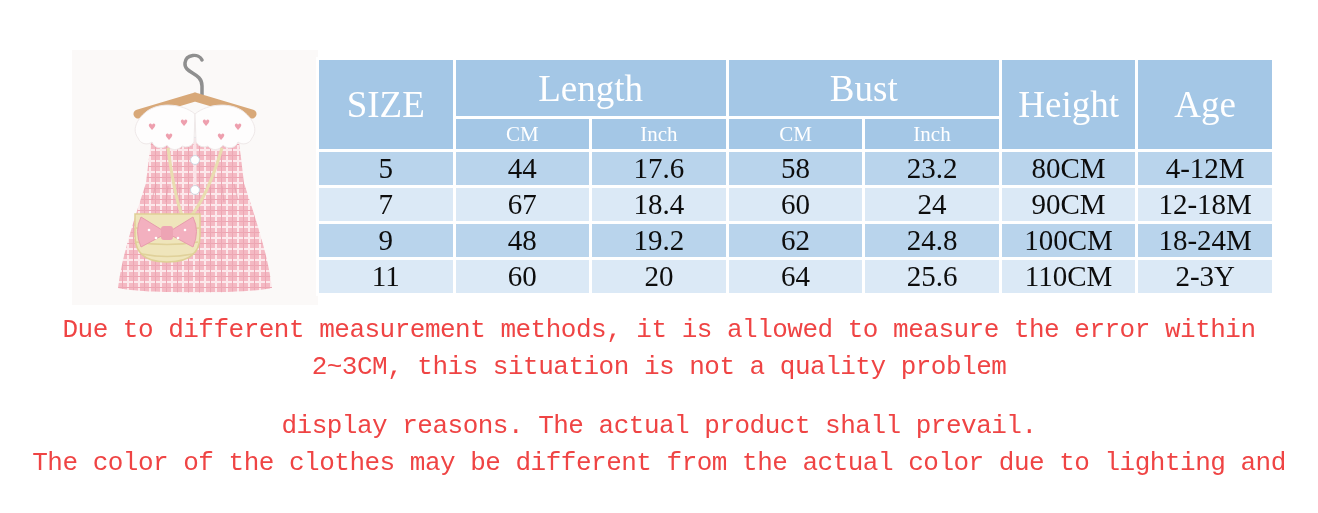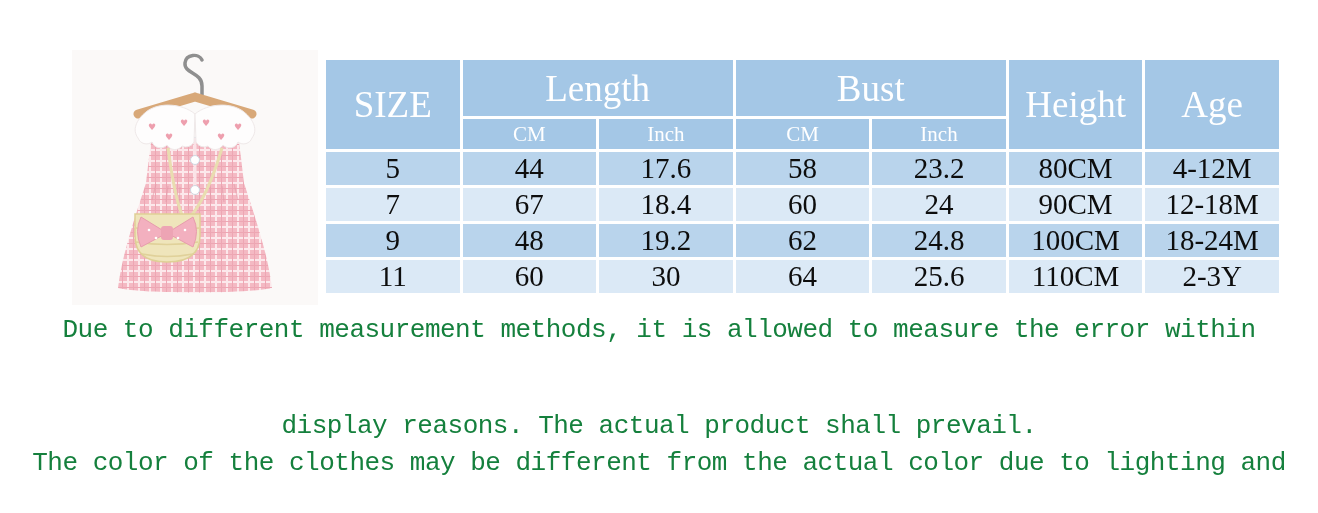--- a/index.html
+++ b/index.html
@@ -7,21 +7,21 @@
     width:1318px;height:513px;background:#ffffff;position:relative;overflow:hidden;
     font-family:"Liberation Serif", serif;
   }
   
   .photo{
     position:absolute;left:72px;top:50px;width:246px;height:255px;background:#fbf9f8;
   }
   .photo svg{display:block;width:246px;height:255px;}
   
   table.size-table{
-    position:absolute;left:323px;top:57px;width:959px;
+    position:absolute;left:316px;top:57px;width:959px;
     border-collapse:collapse;table-layout:fixed;text-align:center;
   }
   .size-table th,.size-table td{
     border:3px solid #ffffff;padding:0;overflow:hidden;white-space:nowrap;
   }
   .size-table thead th{
     background:#a4c7e6;color:#ffffff;font-weight:normal;
   }
   .th-size{font-size:46px;}
   .th-main{font-size:37px;height:56px;margin-left:28px;}
@@ -29,21 +29,21 @@
   tr.subhead th{font-size:21px;height:30px;font-family:Liberation Serif, serif;}
   .size-table tbody td{
     font-size:29px;color:#0d0d0d;height:30px;
   }
   .size-table tbody tr.row-odd td{background:#b9d4ec;}
   .size-table tbody tr.row-even td{background:#dbe9f6;}
   
   .note{
     position:absolute;left:0;width:1318px;text-align:center;
     font-family:"Liberation Mono", monospace;
-    font-size:26px;line-height:37px;letter-spacing:-0.5px;color:#15803d;
+    font-size:26px;line-height:37px;letter-spacing:-0.5px;color:#ef4444;
   }
   .note-measurement{top:312px;}
   .note-color{top:408px;}
 </style>
 </head>
 <body>
 
 <div class="photo">
   <svg viewBox="0 0 246 255" xmlns="http://www.w3.org/2000/svg">
     <defs>
@@ -166,28 +166,29 @@
       <td>48</td>
       <td>19.2</td>
       <td>62</td>
       <td>24.8</td>
       <td>100CM</td>
       <td>18-24M</td>
     </tr>
     <tr class="row-even">
       <td>11</td>
       <td>60</td>
-      <td>30</td>
+      <td>20</td>
       <td>64</td>
       <td>25.6</td>
       <td>110CM</td>
       <td>2-3Y</td>
     </tr>
   </tbody>
 </table>
 
 <div class="note note-measurement">
   <div>Due to different measurement methods, it is allowed to measure the error within</div>
+  <div>2~3CM, this situation is not a quality problem</div>
 </div>
 <div class="note note-color">
   <div>display reasons. The actual product shall prevail.</div>
   <div>The color of the clothes may be different from the actual color due to lighting and</div>
 </div>
 
 </body></html>

